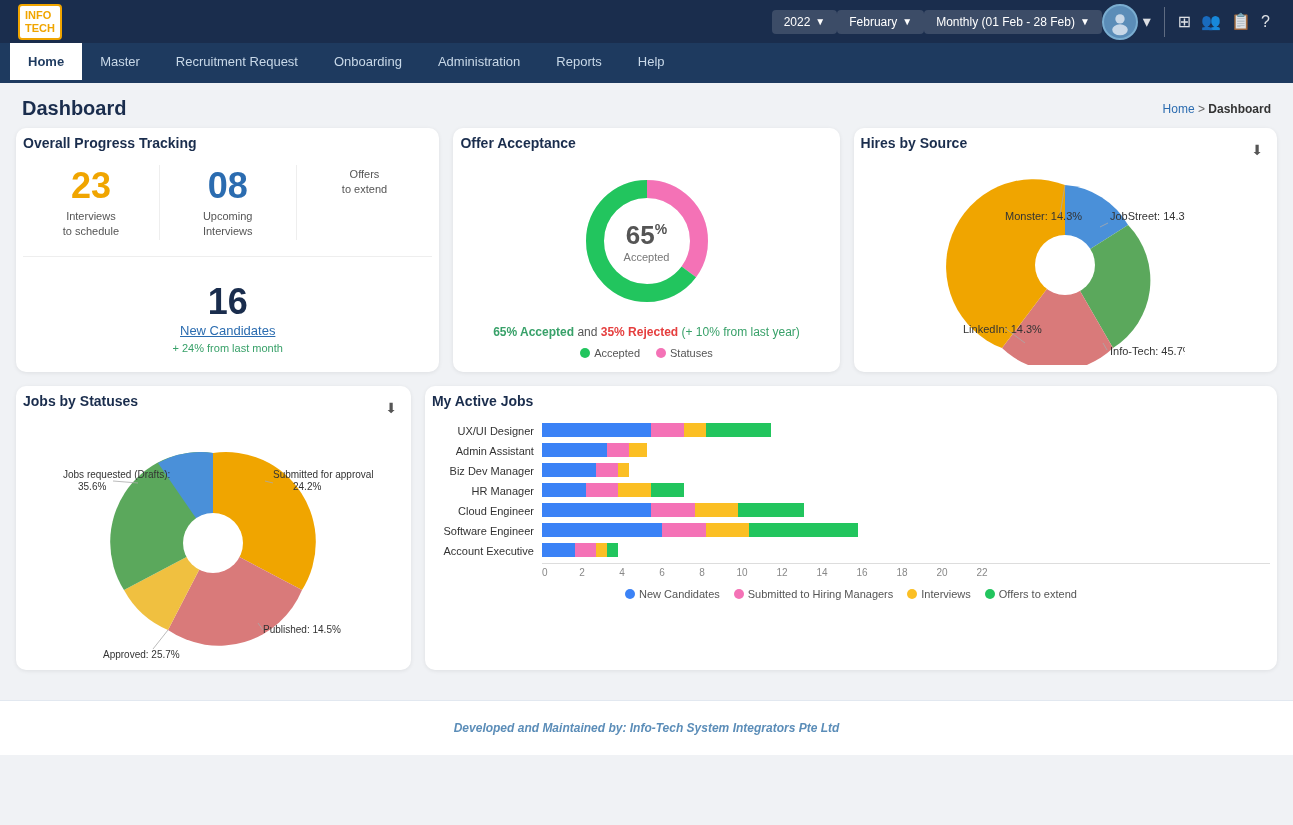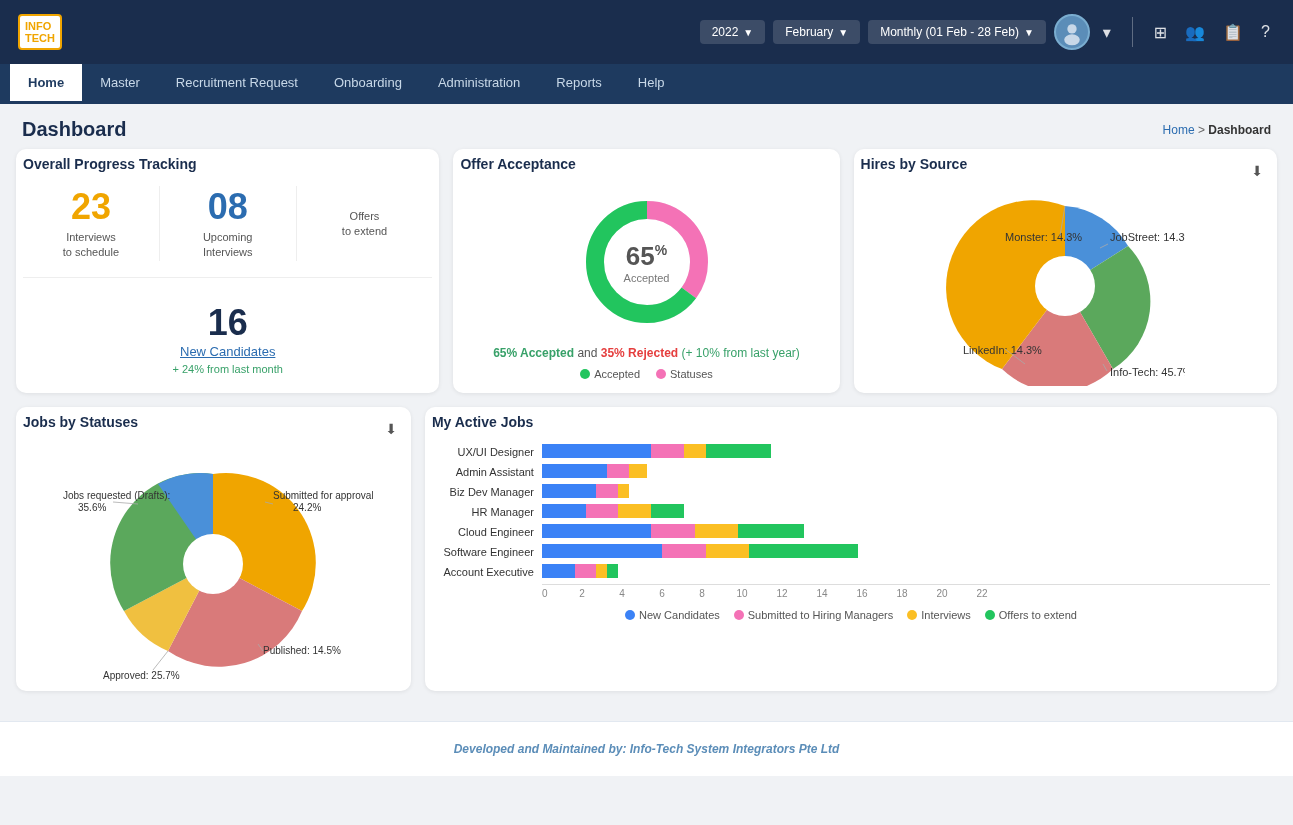--- a/index.html
+++ b/index.html
@@ -1,25 +1,25 @@
 <!DOCTYPE html>
 <html><head>
   <meta charset="utf-8">
   <style>
     * { box-sizing: border-box; margin: 0; padding: 0; }
     body { font-family: 'Segoe UI', Arial, sans-serif; background: #f0f2f5; font-size: 13px; }
 
     
-    .header { background: #1a2d4d; display: flex; align-items: center; padding: 0 18px; height: 64px; }
+    .header { background: #1a2d4d; display: flex; align-items: center; padding: 0 18px; height: 43px; }
     .logo-area { display: flex; align-items: center; gap: 10px; }
     .logo-box { background: #fff; border-radius: 4px; width: 44px; height: 36px; display: flex; align-items: center; justify-content: center; font-size: 9px; font-weight: bold; color: #1a2d4d; line-height: 1.1; border: 2px solid #f0a500; }
     .logo-text { color: #fff; }
     .logo-text .app-name { color: #f0a500; font-weight: bold; font-size: 13px; }
     .logo-text .company-name { font-size: 11px; color: #cdd; }
-    .header-controls { margin-left: auto; display: flex; align-items: center; gap: 8px; }
+    .header-controls { margin-left: auto; display: flex; align-items: center; }
     .dropdown-btn { background: rgba(255,255,255,0.15); border: none; color: #fff; padding: 5px 12px; border-radius: 4px; cursor: pointer; font-size: 12px; display: flex; align-items: center; gap: 5px; }
     .chevron { font-size: 10px; }
     .header-divider { width: 1px; height: 30px; background: rgba(255,255,255,0.3); margin: 0 8px; }
     .header-icon-btn { background: none; border: none; color: #fff; cursor: pointer; font-size: 16px; padding: 5px; opacity: 0.85; }
     .avatar-circle { width: 36px; height: 36px; border-radius: 50%; background: #5b8db8; display: flex; align-items: center; justify-content: center; cursor: pointer; overflow: hidden; border: 2px solid #7aadd0; }
     .avatar-circle svg { width: 28px; height: 28px; }
 
     
     .nav { background: #1e3a5f; display: flex; height: 40px; padding: 0 10px; }
     .nav-item { color: #c8d8e8; padding: 0 18px; display: flex; align-items: center; cursor: pointer; font-size: 13px; border-bottom: 3px solid transparent; transition: all 0.15s; }
@@ -34,21 +34,21 @@
     
     .content { padding: 0 16px 16px; }
     .row { display: flex; gap: 14px; margin-bottom: 14px; }
 
     
     .card { background: #fff; border-radius: 10px; padding: 7px; box-shadow: 0 1px 4px rgba(0,0,0,0.08); }
     .card-title { font-size: 14px; font-weight: 700; color: #1a2d4d; margin-bottom: 14px; }
 
     
     .card-progress { flex: 1.1; }
-    .progress-stats { display: flex; gap: 0; border-bottom: 1px solid #eee; padding-bottom: 16px; margin-bottom: 16px; align-items: center; }
+    .progress-stats { display: flex; gap: 0; border-bottom: 1px solid #eee; padding-bottom: 16px; margin-bottom: 16px; }
     .stat-block { flex: 1; text-align: center; }
     .stat-block:not(:last-child) { border-right: 1px solid #eee; }
     .stat-num { font-size: 36px; font-weight: 700; }
     .stat-num.orange { color: #f0a500; }
     .stat-num.blue { color: #2b6cb0; }
     .stat-num.green { color: #38a169; }
     .stat-label { font-size: 11px; color: #555; margin-top: 2px; line-height: 1.4; }
     .candidates-section { text-align: center; padding-top: 8px; }
     .cand-num { font-size: 36px; font-weight: 700; color: #1a2d4d; }
     .cand-link { color: #2b6cb0; font-size: 13px; font-weight: 500; text-decoration: underline; cursor: pointer; }

